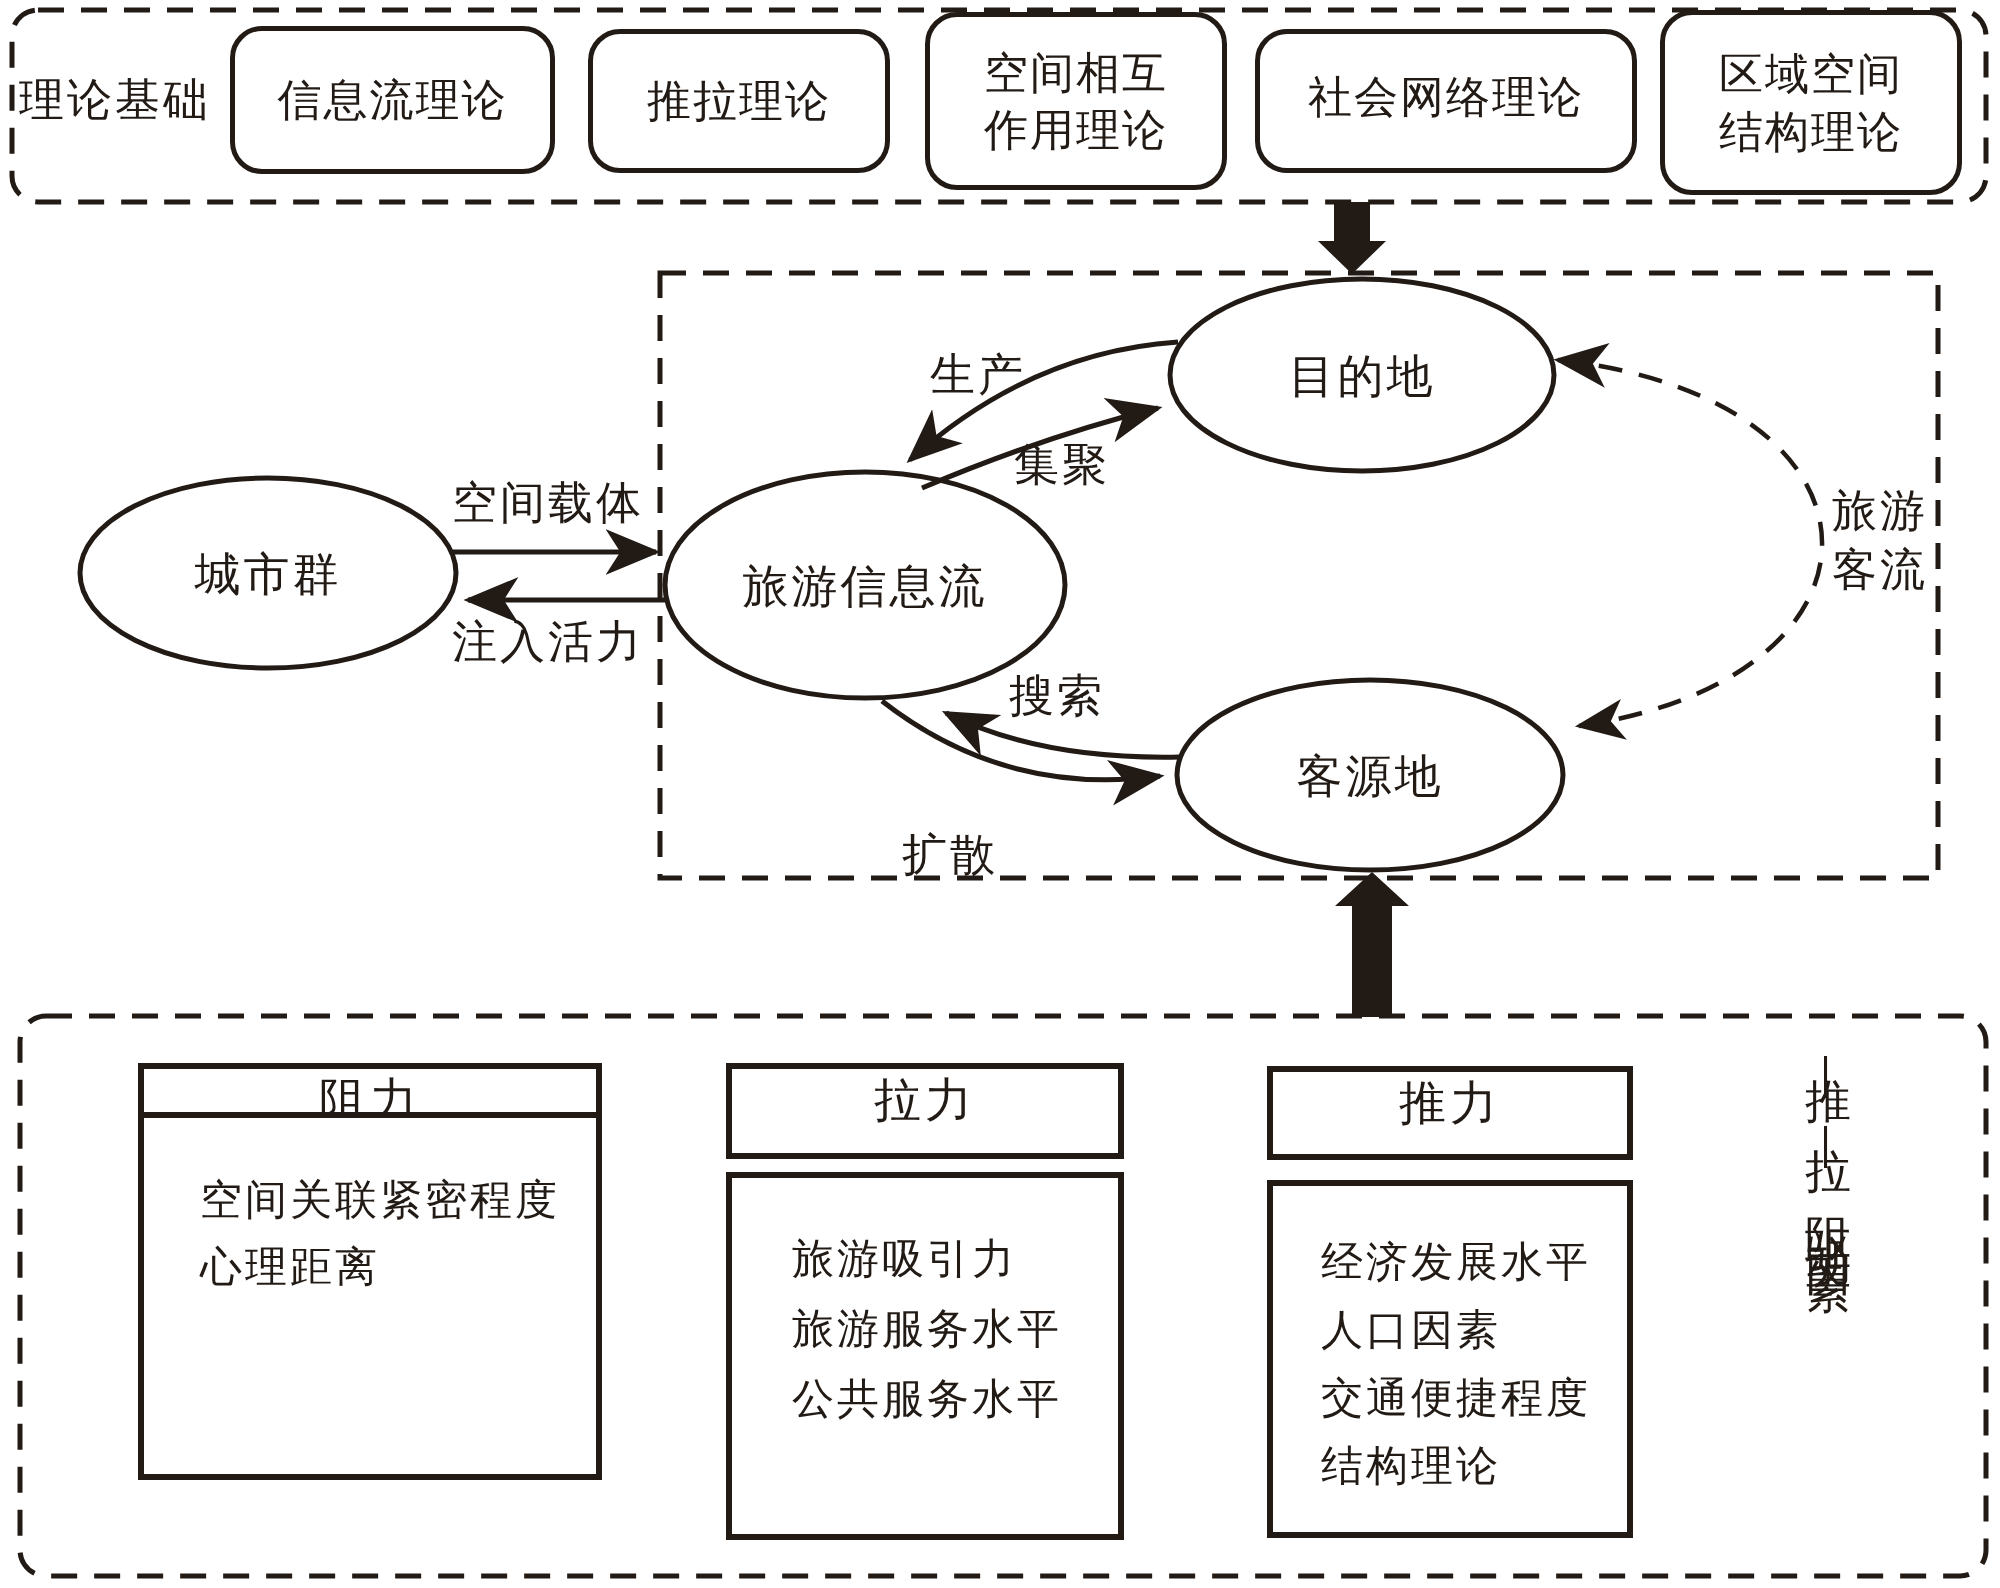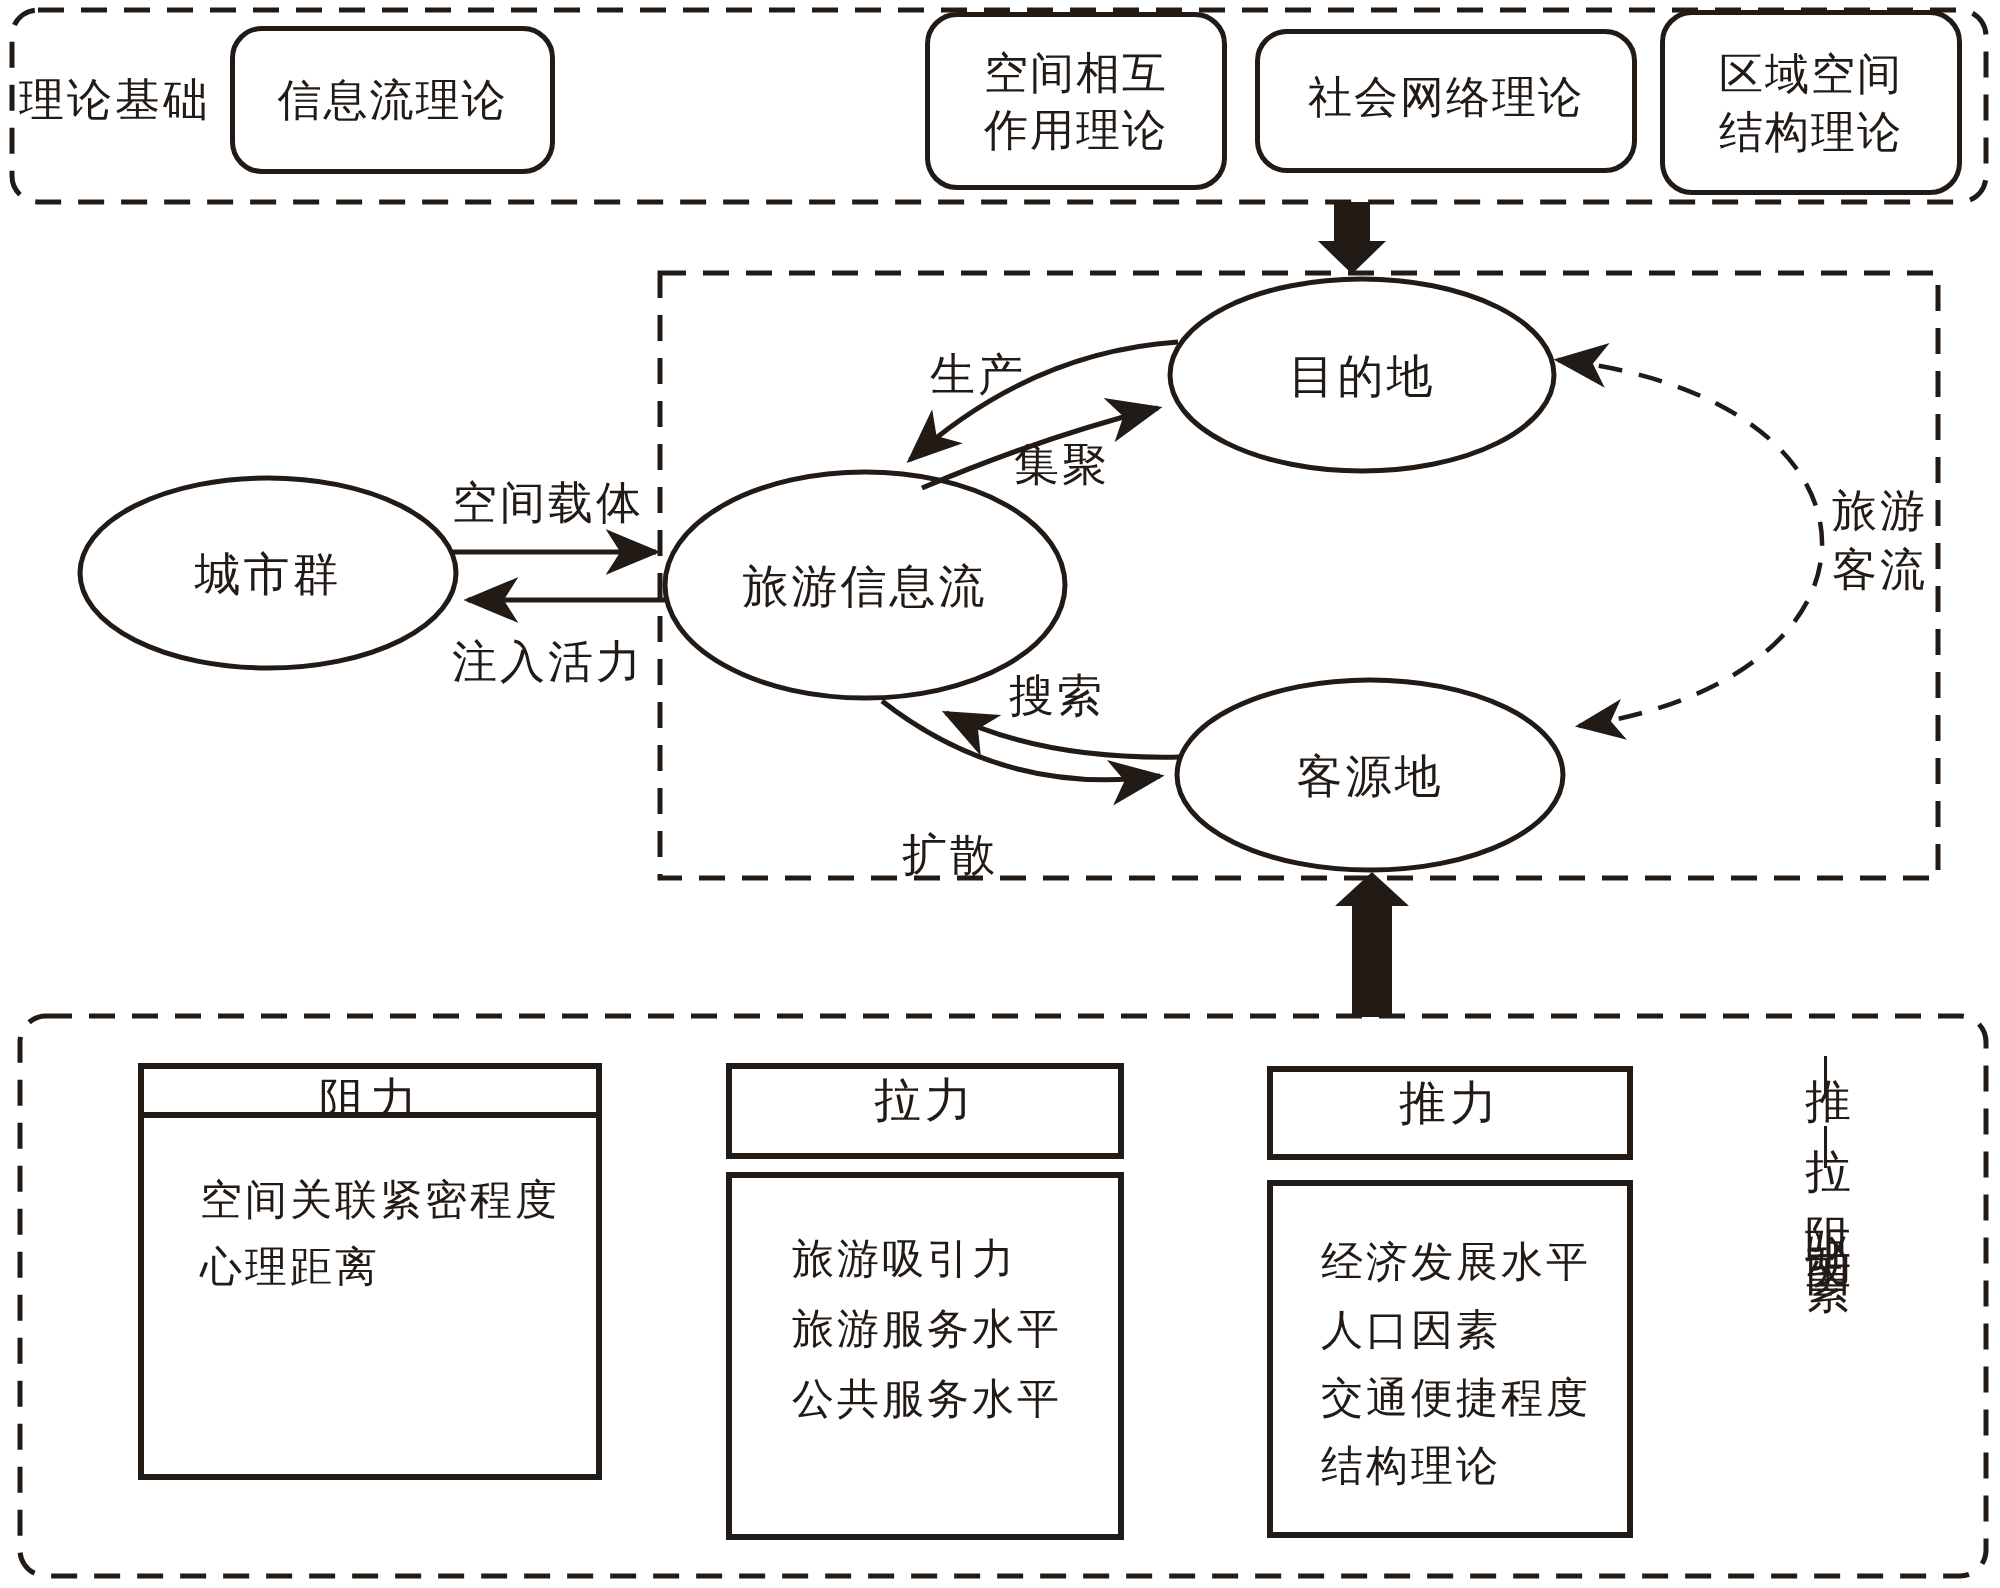--- a/index.html
+++ b/index.html
@@ -69,39 +69,42 @@
     <path d="M882 701 Q1005 797 1160 776" fill="none" stroke="#221a15" stroke-width="5" marker-end="url(#arrE)"></path>
 
     <path d="M1558 360 C1905 398 1908 678 1579 726" fill="none" stroke="#221a15" stroke-width="4.5" stroke-dasharray="24 17" marker-start="url(#arrS)" marker-end="url(#arrE)"></path>
   </svg>
 
   <div class="lbl" style="left:115px;top:100px;font-size:45px;">理论基础</div>
 
   <div class="theory-box" style="left:230px;top:26px;width:325px;height:148px;">
     <span>信息流理论</span>
   </div>
+  <div class="theory-box" style="left:588px;top:29px;width:302px;height:144px;">
+    <span>推拉理论</span>
+  </div>
   <div class="theory-box" style="left:925px;top:12px;width:302px;height:178px;">
     <span class="prelines">空间相互
 作用理论</span>
   </div>
   <div class="theory-box" style="left:1255px;top:29px;width:382px;height:144px;font-family:Liberation Mono, monospace;">
     <span>社会网络理论</span>
   </div>
   <div class="theory-box" style="left:1660px;top:10px;width:302px;height:185px;">
     <span class="prelines">区域空间
 结构理论</span>
   </div>
 
   <div class="lbl ellipse-lbl" style="left:268px;top:575px;">城市群</div>
   <div class="lbl ellipse-lbl" style="left:865px;top:587px;">旅游信息流</div>
   <div class="lbl ellipse-lbl" style="left:1362px;top:377px;">目的地</div>
   <div class="lbl ellipse-lbl" style="left:1370px;top:777px;">客源地</div>
 
   <div class="lbl edge-lbl" style="left:548px;top:503px;">空间载体</div>
-  <div class="lbl edge-lbl" style="left:548px;top:662px;">注入活力</div>
+  <div class="lbl edge-lbl" style="left:548px;top:642px;">注入活力</div>
   <div class="lbl edge-lbl" style="left:978px;top:375px;">生产</div>
   <div class="lbl edge-lbl" style="left:1062px;top:465px;">集聚</div>
   <div class="lbl edge-lbl" style="left:1057px;top:696px;">搜索</div>
   <div class="lbl edge-lbl" style="left:950px;top:855px;">扩散</div>
   <div class="lbl edge-lbl prelines" style="left:1880px;top:540px;line-height:1.3;">旅游
 客流</div>
 
   <div class="group-header" style="left:138px;top:1063px;width:464px;height:96px;">
     <span>阻力</span>
   </div>

